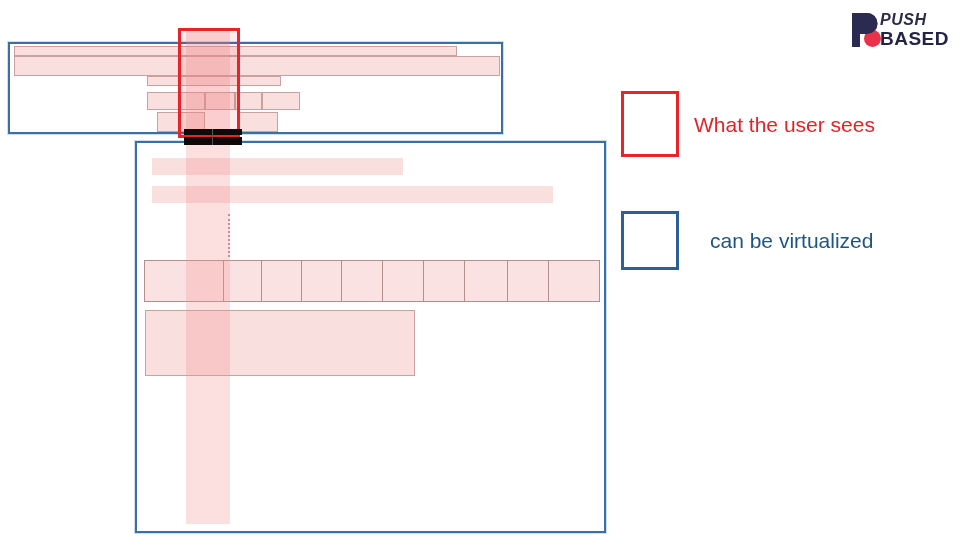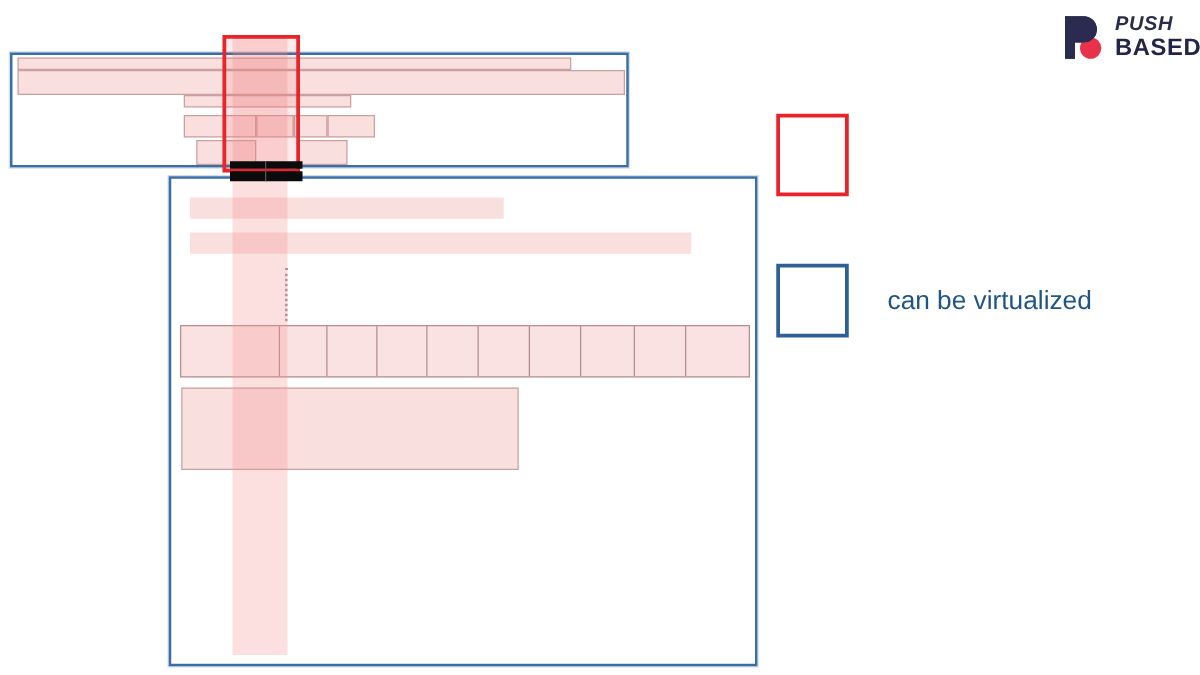--- a/index.html
+++ b/index.html
@@ -82,21 +82,21 @@
   .legend-label {
     font-size: 21px;
     line-height: 24px;
     white-space: nowrap;
   }
   .legend-label.red  { color: #e1232a; }
   .legend-label.blue { color: #1f5580; }
 
   
   #logo { position: absolute; left: 848px; top: 10px; width: 104px; height: 42px; }
-  #logo .logo-text { position: absolute; left: 44px; top: 1px; }
+  #logo .logo-text { position: absolute; left: 32px; top: 1px; }
   #logo .logo-push {
     font-size: 16px;
     font-weight: bold;
     font-style: italic;
     letter-spacing: 0.5px;
     color: #2b2b4a;
     line-height: 18px;
   }
   #logo .logo-based {
     font-size: 19px;
@@ -161,17 +161,18 @@
 
   <div class="abs pink-col" style="left:186px; top:28px; width:44px; height:496px;"></div>
 
   <div class="abs red-viewport" style="left:178px; top:28px; width:62px; height:110px;"></div>
 
   <div class="abs black-bar" style="left:184px; top:129px; width:58px; height:6px;"></div>
   <div class="abs black-bar" style="left:184px; top:137px; width:58px; height:8px;"></div>
   <div class="abs" style="left:212px; top:129px; width:1px; height:16px; background:#555;"></div>
 
   <div class="abs legend-swatch-red" style="left:621px; top:91px; width:58px; height:66px;"></div>
+  <div class="abs legend-label red" style="left:694px; top:113px;">What the user sees</div>
 
   <div class="abs legend-swatch-blue" style="left:621px; top:211px; width:58px; height:59px;"></div>
   <div class="abs legend-label blue" style="left:694px; top:229px;margin-left:16px;">can be virtualized</div>
 
 </div>
 
 </body></html>

